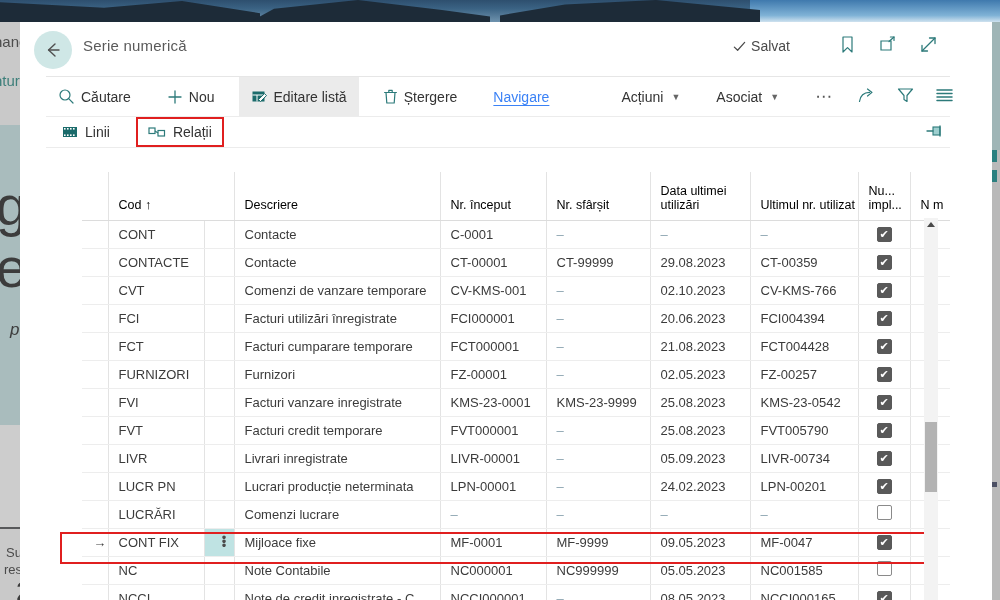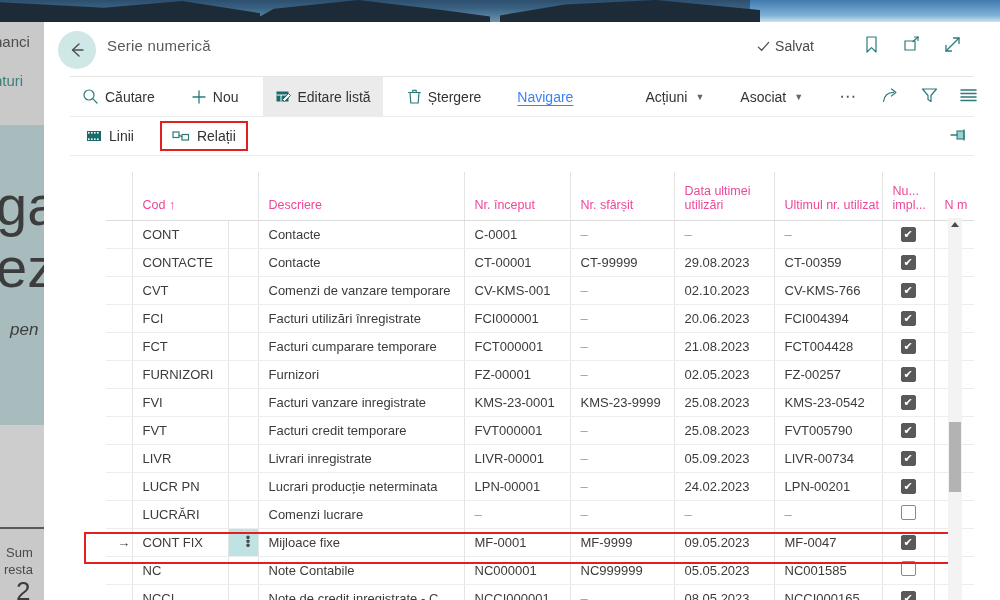--- a/index.html
+++ b/index.html
@@ -64,21 +64,21 @@
     position: absolute; right: 0; top: 22px; width: 8px; height: 578px;
     background: #b9b9b9;
   }
   .bg-right-sliver .seg-a { position: absolute; top: 0; left: 0; width: 8px; height: 128px; background: #9fb5b6; }
   .bg-right-sliver .seg-b { position: absolute; top: 128px; left: 0; width: 5px; height: 12px; background: #2a7f7f; }
   .bg-right-sliver .seg-c { position: absolute; top: 148px; left: 0; width: 5px; height: 12px; background: #2a7f7f; }
   .bg-right-sliver .seg-d { position: absolute; top: 460px; left: 0; width: 5px; height: 5px; background: #4b4f63; }
 
   
   .modal {
-    position: absolute; left: 44px; top: 22px; width: 956px; height: 578px;
+    position: absolute; left: 20px; top: 22px; width: 956px; height: 578px;
     background: #ffffff; overflow: hidden;
   }
 
   
   .pg-header { position: relative; height: 54px; }
   .back-btn {
     position: absolute; left: 14px; top: 9px; width: 38px; height: 38px;
     border-radius: 50%; background: #cfe7e6;
     display: flex; align-items: center; justify-content: center; cursor: pointer;
   }
@@ -110,36 +110,36 @@
   }
   .cmd.active { background: #ebebeb; }
   .cmd.link { color: #3b82f6; text-decoration: underline; text-underline-offset: 3px; }
   .cmd-sep { width: 1px; height: 20px; background: #d8d8d8; margin: 0 12px; }
   .cmd .chev { font-size: 9px; color: #666; margin-left: 2px; }
   .cmd.dots { font-size: 17px; letter-spacing: 1px; color: #555; padding-top: 0; }
   .cmd-right { margin-left: auto; display: flex; align-items: center; gap: 20px; padding-right: 6px; }
 
   
   .subbar {
-    position: relative; margin: 0 26px; height: 40px;
+    position: relative; margin: 0 26px; height: 32px;
     border-top: 1px solid #ececec; border-bottom: 1px solid #ececec;
     display: flex; align-items: center;
   }
   .subtab {
     display: flex; align-items: center; gap: 7px;
     font-size: 14px; color: #333; padding: 5px 10px; margin-left: 6px; cursor: pointer;
   }
   .subtab.boxed { outline: 2px solid #e01f1f; margin-left: 18px; }
   .pin-btn { margin-left: auto; margin-right: 4px; cursor: pointer; display: flex; }
 
   
   .grid-wrap { position: absolute; left: 62px; top: 150px; right: 8px; bottom: 0; }
   table.grid { border-collapse: collapse; table-layout: fixed; width: 868px; }
   table.grid th {
-    font-weight: normal; font-size: 12.5px; color: #ec4899;
+    font-weight: normal; font-size: 12.5px; color: #000000;
     text-align: left; vertical-align: bottom; padding: 0 0 8px 10px;
     height: 48px; border-bottom: 1px solid #dcdcdc; background: #fff;
   }
   table.grid td {
     font-size: 13px; color: #3b3b3b; padding: 0 0 0 10px;
     height: 28px; border-bottom: 1px solid #ededed;
     white-space: nowrap; overflow: hidden;
   }
   td.vline, th.vline { border-left: 1px solid #e3e3e3; }
   td.num { color: #5f7f91; margin-left: 10px; }

